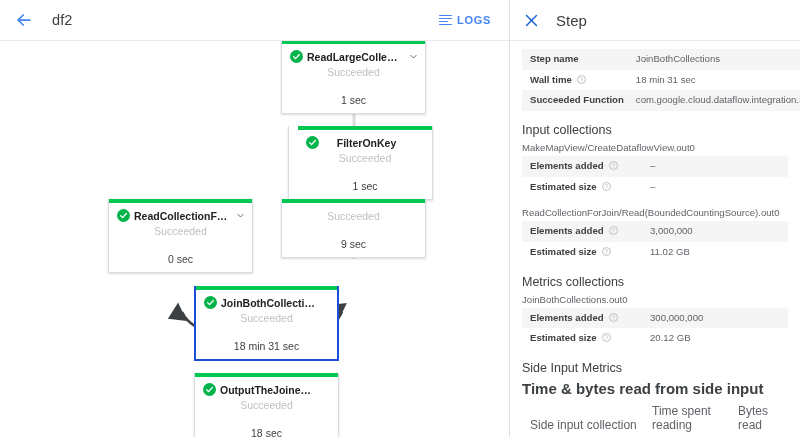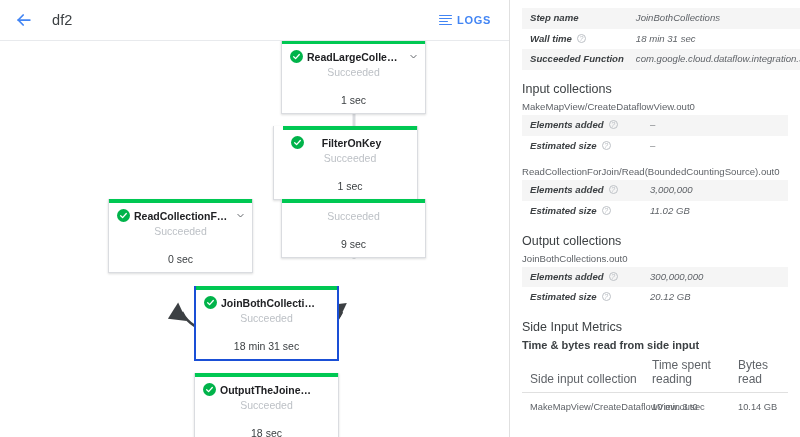--- a/index.html
+++ b/index.html
@@ -149,21 +149,20 @@
     color: #3c4043;
   }
   .panel-body { padding: 8px 12px 0 12px; }
 
   table.kv { width: 100%; border-collapse: collapse; }
   table.kv td {
     font-size: 9.6px;
     padding: 4px 4px 4px 8px;
     vertical-align: top;
     line-height: 1.32;
-    font-style: italic;
   }
   table.kv td.k {
     color: #3c4043;
     font-weight: bold;
     width: 120px;
     white-space: nowrap;
   }
   table.kv td.v { color: #5f6368; }
   table.kv tr.shade td { background: #f5f5f5; }
 
@@ -189,21 +188,21 @@
   }
   .coll-name {
     font-size: 9.6px;
     color: #5f6368;
     margin-bottom: 3px;
     word-break: break-all;
   }
   .gap { height: 10px; }
 
   .sub-bold {
-    font-size: 11px;
+    font-size: 15px;
     font-weight: bold;
     color: #3c4043;
     margin: 2px 0 4px 0;
   }
   table.metrics { width:100%; border-collapse: collapse; }
   table.metrics th {
     font-size: 12px;
     font-weight: normal;
     color: #5f6368;
     text-align: left;
@@ -285,21 +284,21 @@
               <svg viewBox="0 0 24 24" fill="none" stroke="currentColor" stroke-width="2.6" stroke-linecap="round" stroke-linejoin="round">
                   <polyline points="5 9 12 16 19 9"></polyline>
                 </svg>
             </span>
           </div>
           <div class="node-status">Succeeded</div>
           <div class="node-time">1 sec</div>
         </div>
       </div>
 
-      <div class="node" style="left:273px; top:85px; width:145px;padding-left:9px;">
+      <div class="node" style="left:288px; top:85px; width:145px;padding-left:9px;">
         <span class="topstripe"></span>
         <div class="node-body">
           <div class="node-row1">
             <span class="check">
               <svg viewBox="0 0 24 24" fill="none" stroke="#ffffff" stroke-width="3.4" stroke-linecap="round" stroke-linejoin="round">
                   <polyline points="4.5 12.8 9.6 17.6 19.5 6.8"></polyline>
                 </svg>
             </span>
             <span class="node-name">FilterOnKey</span>
             <span class="chevron hidden">
@@ -382,20 +381,29 @@
           <div class="node-status">Succeeded</div>
           <div class="node-time">18 sec</div>
         </div>
       </div>
 
     </div>
   </div>
 
   <div class="right-pane">
 
+    <div class="panel-head">
+      <div class="close-x">
+        <svg viewBox="0 0 24 24" width="17" height="17" fill="none" stroke="currentColor" stroke-width="2.1" stroke-linecap="round">
+          <line x1="5" y1="5" x2="19" y2="19"></line>
+            <line x1="19" y1="5" x2="5" y2="19"></line>
+        </svg>
+      </div>
+      <div class="panel-title">Step</div>
+    </div>
 
     <div class="panel-body">
 
       <table class="kv">
         <tbody>
             <tr class="shade">
           <td class="k">Step name</td>
           <td class="v">JoinBothCollections</td>
         </tr>
         <tr>
@@ -434,21 +442,21 @@
           <td class="k"><span>Elements added</span><span class="help-i">?</span></td>
           <td class="v">3,000,000</td>
         </tr>
         <tr>
           <td class="k"><span>Estimated size</span><span class="help-i">?</span></td>
           <td class="v">11.02 GB</td>
         </tr>
       </tbody>
         </table>
 
-      <div class="sect-title">Output collections</div>
+      <div class="sect-title">Metrics collections</div>
 
       <div class="coll-name">JoinBothCollections.out0</div>
       <table class="kv">
         <tbody>
             <tr class="shade">
           <td class="k"><span>Elements added</span><span class="help-i">?</span></td>
           <td class="v">300,000,000</td>
         </tr>
         <tr>
           <td class="k"><span>Estimated size</span><span class="help-i">?</span></td>

